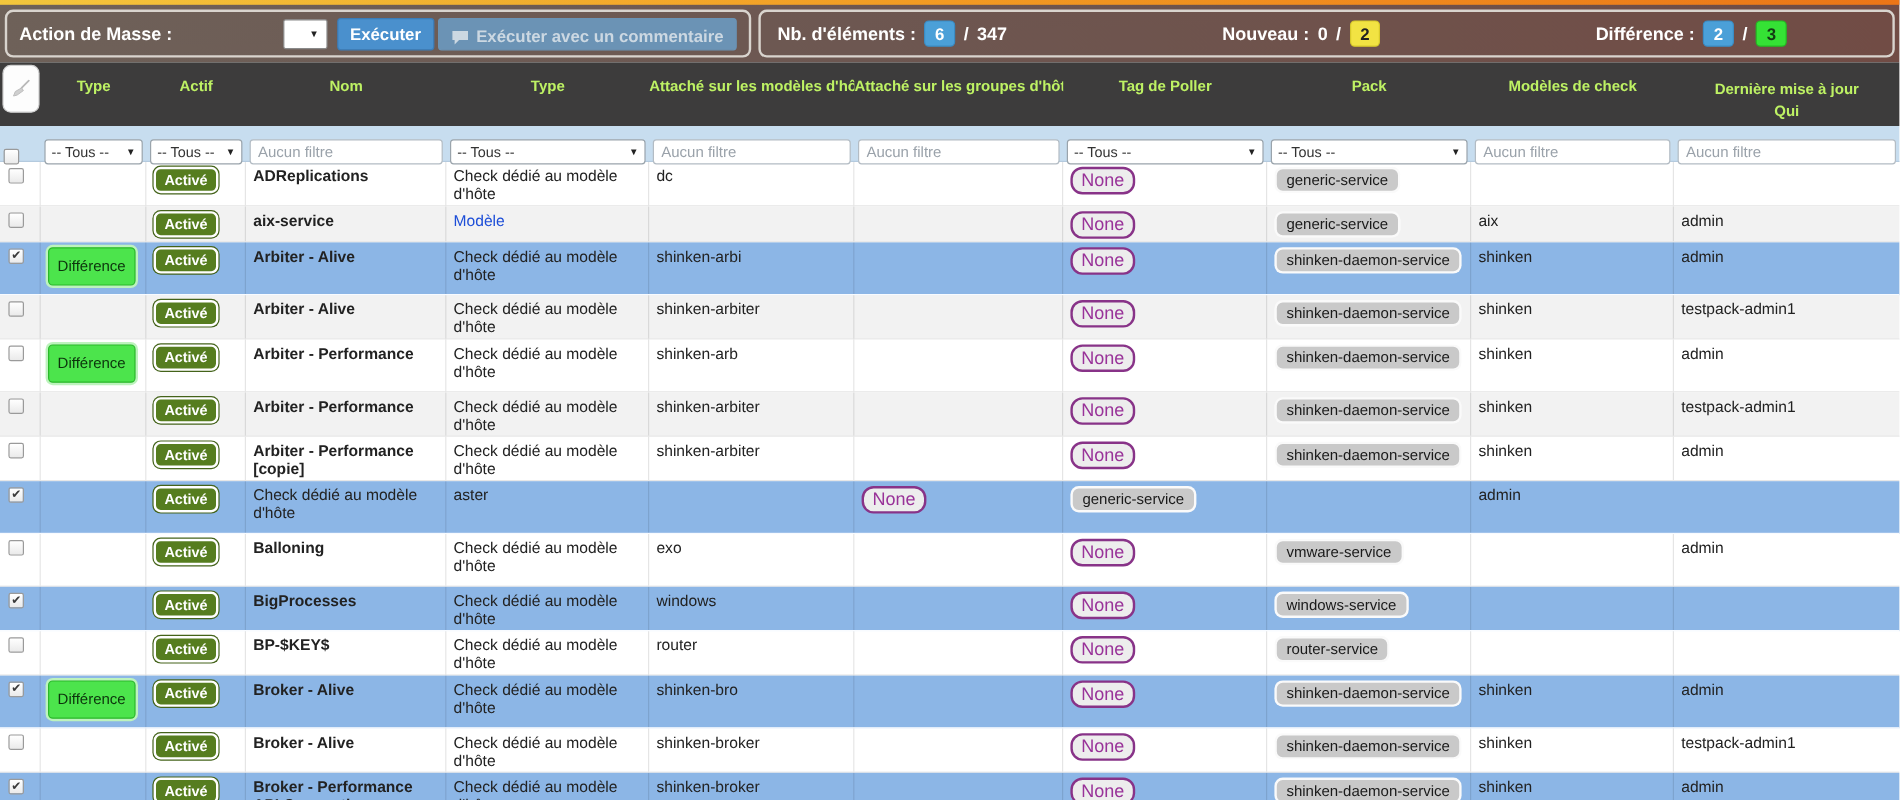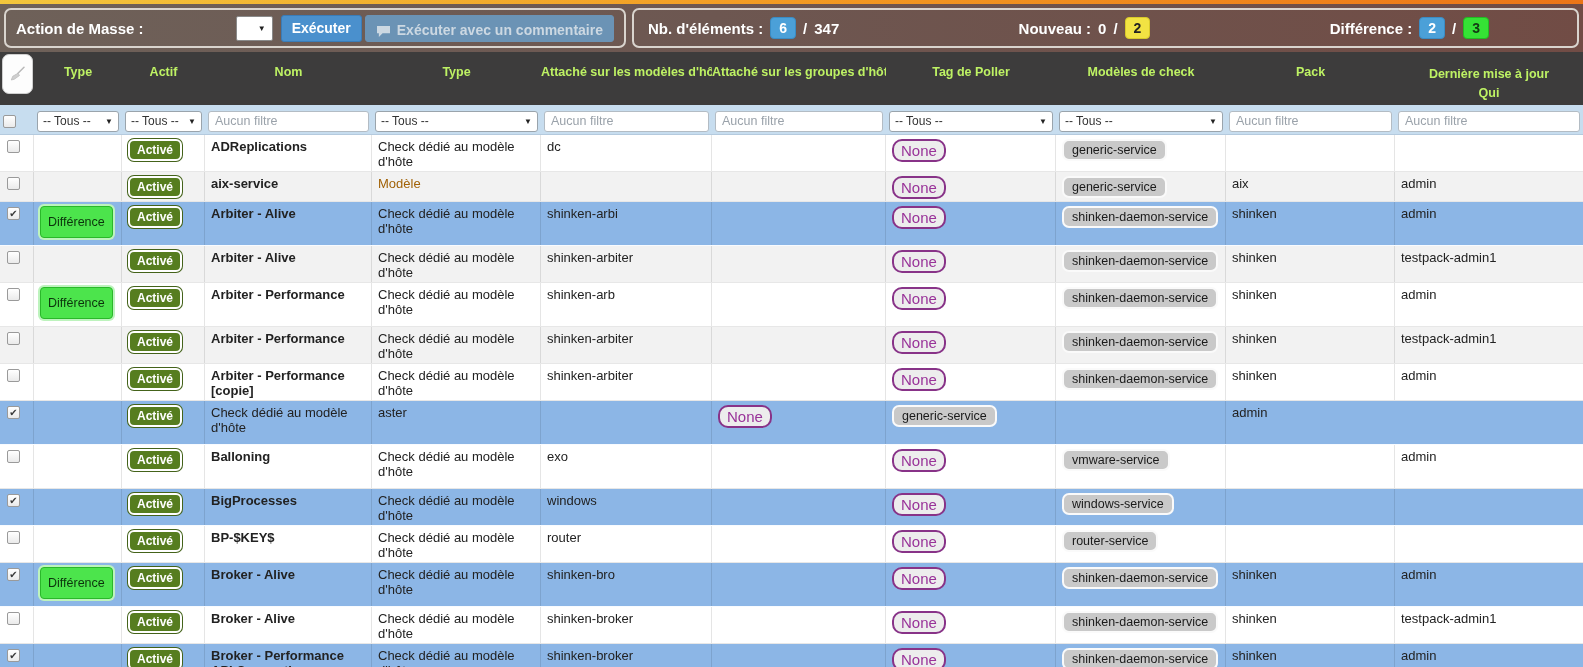--- a/index.html
+++ b/index.html
@@ -55,41 +55,41 @@
   .grid-row{ display:grid; grid-template-columns:var(--cols); }
   .thead{ background:#3d3c3c; height:53px; }
   .hcell{ color:#bef264; font-weight:700; font-size:12.5px; text-align:center;
     padding-top:13px; white-space:nowrap; overflow:hidden; }
   .hcell-tools{ padding:2px 0 0 2px; text-align:left; overflow:visible; }
   .broom-btn{ width:31px; height:40px; background:#fdfdfd; border:1px solid #cfcfcf;
     border-radius:7px; display:flex; align-items:center; justify-content:center; cursor:pointer; }
   .hcell-last span{ display:block; line-height:19px; }
 
   .filter-row{ background:#c7ddef; height:30px; border-bottom:1px solid #b4cade; align-items:center; }
-  .fcell{ padding:0 3px; display:flex; align-items:center; height:32px; }
+  .fcell{ padding:0 3px; display:flex; align-items:flex-end; height:32px; }
   .selectbox{ width:100%; height:21px; background:#fff; border:1px solid #9aa4ac; border-radius:3px;
     display:flex; align-items:center; justify-content:space-between; padding:0 5px;
     font-size:12px; color:#333; cursor:pointer; }
   .filter-input{ width:100%; height:21px; background:#fff; border:1px solid #b3bcc4; border-radius:3px;
     padding:0 6px; font-size:12.5px; color:#333; font-family:"Liberation Sans",sans-serif; }
   .filter-input::placeholder{ color:#9aa2aa; }
 
   .row{ min-height:26px; border-bottom:1px solid #e7e7e7; background:#fff; }
   .row.zebra{ background:#f2f2f2; }
   .row.selected{ background:#8cb6e6; border-bottom:1px solid #f8fbff; }
   .row.tall{ min-height:44px; }
   .cell{ padding:4px 6px 2px 6px; font-size:13px; border-right:1px solid rgba(0,0,0,0.10); }
   .cell:last-child{ border-right:none; }
   .cell-select{ padding-left:7px; padding-top:5px; }
   .checkbox{ width:13px; height:13px; background:linear-gradient(#fff,#eaeaea);
     border:1px solid #9a9a9a; border-radius:2px; display:flex; align-items:center;
     justify-content:center; cursor:pointer; }
   .checkbox .mark{ font-size:10px; line-height:10px; color:#3a3a3a; }
   .nom{ font-weight:700; }
-  .type-link{ color:#a16207; cursor:pointer; }
+  .type-link{ color:#1d4ed8; cursor:pointer; }
   .badge-actif{ display:inline-block; background:#567d1f; color:#fff; font-size:12px; font-weight:700;
     padding:2px 7px; border-radius:6px; border:2px solid #fff; box-shadow:0 0 0 1px #44631a; }
   .badge-diff{ display:inline-block; background:#4ce44c; color:#0c330c; font-size:12.5px;
     padding:8px 7px; border-radius:4px; border:1px solid #2ab82a; box-shadow:0 0 0 2px #bdf3bd; }
   .badge-none{ display:inline-block; background:#ededed; color:#993399; font-size:15px;
     padding:1px 7px; border-radius:10px; border:2px solid #883388;text-align:right; }
   .badge-check{ display:inline-block; background:#c9c9c9; color:#1a1a1a; font-size:12.5px;
     padding:2px 8px; border-radius:7px; border:2px solid rgba(255,255,255,0.9); }
 </style>
 </head>
@@ -141,22 +141,22 @@
       </svg>
     </div>
   </div>
 <div class="hcell">Type</div>
     <div class="hcell">Actif</div>
     <div class="hcell">Nom</div>
     <div class="hcell">Type</div>
     <div class="hcell">Attaché sur les modèles d'hôte</div>
     <div class="hcell">Attaché sur les groupes d'hôtes</div>
     <div class="hcell">Tag de Poller</div>
+    <div class="hcell">Pack</div>
     <div class="hcell">Modèles de check</div>
-    <div class="hcell">Pack</div>
     <div class="hcell hcell-last">
       <span>Dernière mise à jour</span>
       <span>Qui</span>
     </div>
   </div>
 
 <div class="grid-row filter-row" id="filter-row">
   <div class="fcell">
     <div class="checkbox"></div>
   </div>

